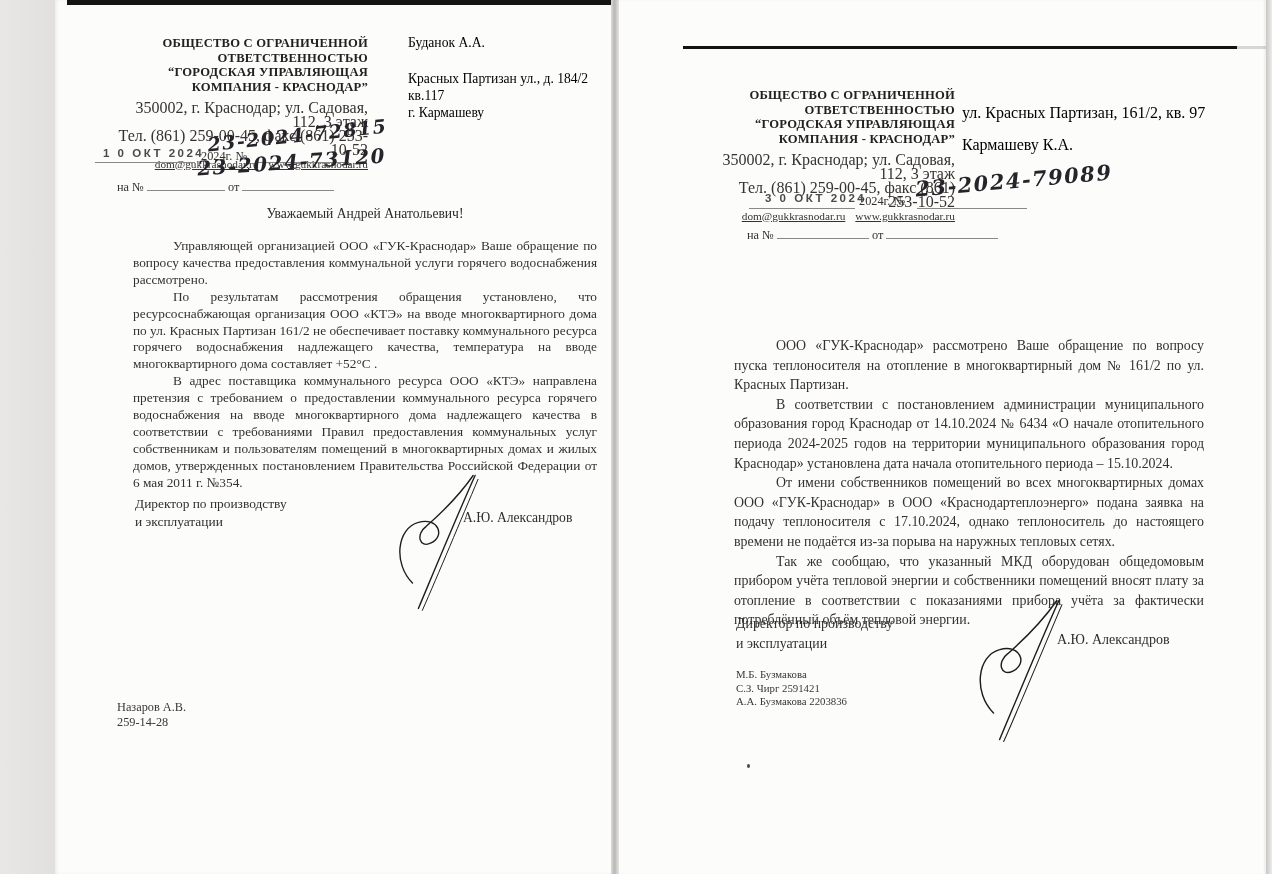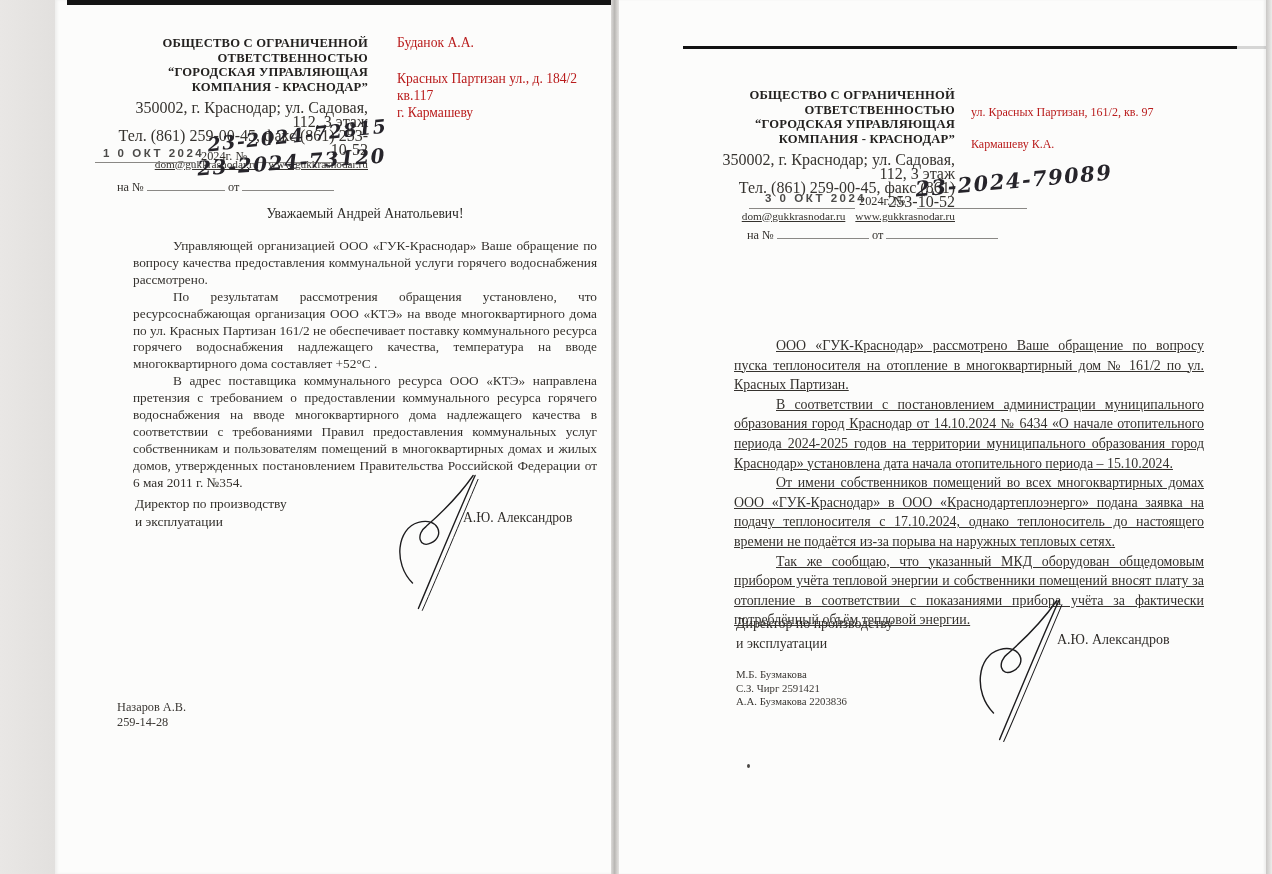--- a/index.html
+++ b/index.html
@@ -31,21 +31,21 @@
   .org .org-contacts .gap{display:inline-block;width:10px;}
   
   .datestamp{font-family:"Liberation Sans","DejaVu Sans",sans-serif;font-weight:bold;
     font-size:11.5px;letter-spacing:2.5px;color:#4b4a48;white-space:nowrap;}
   .numline{font-size:12.3px;color:#33302c;white-space:nowrap;}
   .blank{display:inline-block;border-bottom:1px solid #8a8885;height:12px;vertical-align:baseline;}
   .handwriting{font-family:"DejaVu Serif","Liberation Serif",serif;font-style:italic;
     font-weight:bold;color:#26242a;white-space:nowrap;letter-spacing:1.5px;}
   .refrow{font-size:12.3px;color:#33302c;white-space:nowrap;}
   
-  .recipient{font-size:13.6px;line-height:17px;color:#b91c1c;}
+  .recipient{font-size:13.6px;line-height:17px;color:#000000;margin-left:11px;}
   
   .greeting{font-size:13.6px;color:#2c2a27;text-align:center;}
   .body-text p{margin:0;text-align:justify;color:#34312d;}
   #page-left .body-text p{font-size:13.3px;line-height:16.9px;text-indent:40px;}
   #page-right .body-text p{font-size:13.9px;line-height:19.6px;text-indent:42px;}
   
   .signer-title{font-size:13.4px;line-height:17.5px;color:#33302c;}
   #page-right .signer-title{font-size:13.9px;line-height:20px;}
   .signer-name{font-size:13.6px;color:#2f2c29;white-space:nowrap;}
   .executor{font-size:12.3px;line-height:15px;color:#3a3733;}
@@ -144,27 +144,27 @@
       <span class="abs blank" style="left:298px;top:196px;width:110px;"></span>
       <div class="abs handwriting" style="left:296px;top:168px;font-size:21px;transform:rotate(-5deg);">23-2024-79089</div>
       <div class="abs refrow" style="left:128px;top:226px;">
         <span>на №</span>
         <span class="blank" style="width:92px;"></span>
         <span>от</span>
         <span class="blank" style="width:112px;"></span>
       </div>
     </div>
 
-    <div class="abs recipient" style="left:352px;top:104px;font-size:12px;">
+    <div class="abs recipient" style="left:332px;top:104px;font-size:16px;">
       <div>ул. Красных Партизан, 161/2, кв. 97</div>
       <div style="margin-top:15px;">Кармашеву К.А.</div>
     </div>
 
 
-    <div class="abs body-text" style="left:115px;width:470px;top:336px;text-decoration:underline;">
+    <div class="abs body-text" style="left:115px;width:470px;top:336px;">
       <p>ООО «ГУК-Краснодар» рассмотрено Ваше обращение по вопросу пуска теплоносителя на отопление в многоквартирный дом № 161/2 по ул. Красных Партизан.</p>
       <p>В соответствии с постановлением администрации муниципального образования город Краснодар  от 14.10.2024 № 6434 «О начале отопительного периода 2024-2025 годов на территории муниципального образования город Краснодар» установлена дата начала отопительного периода – 15.10.2024.</p>
       <p>От имени собственников помещений во всех  многоквартирных домах ООО «ГУК-Краснодар»  в ООО «Краснодартеплоэнерго» подана заявка на подачу теплоносителя с 17.10.2024, однако теплоноситель до настоящего времени не подаётся из-за порыва на наружных тепловых сетях.</p>
       <p>Так же сообщаю, что указанный МКД оборудован общедомовым прибором учёта тепловой энергии  и собственники помещений вносят плату за отопление в соответствии с показаниями прибора учёта за фактически потреблённый объём тепловой энергии.</p>
     </div>
 
     <div class="abs signer-title" style="left:117px;top:614px;">
       <div>Директор по производству</div>
       <div>и эксплуатации</div>
     </div>

